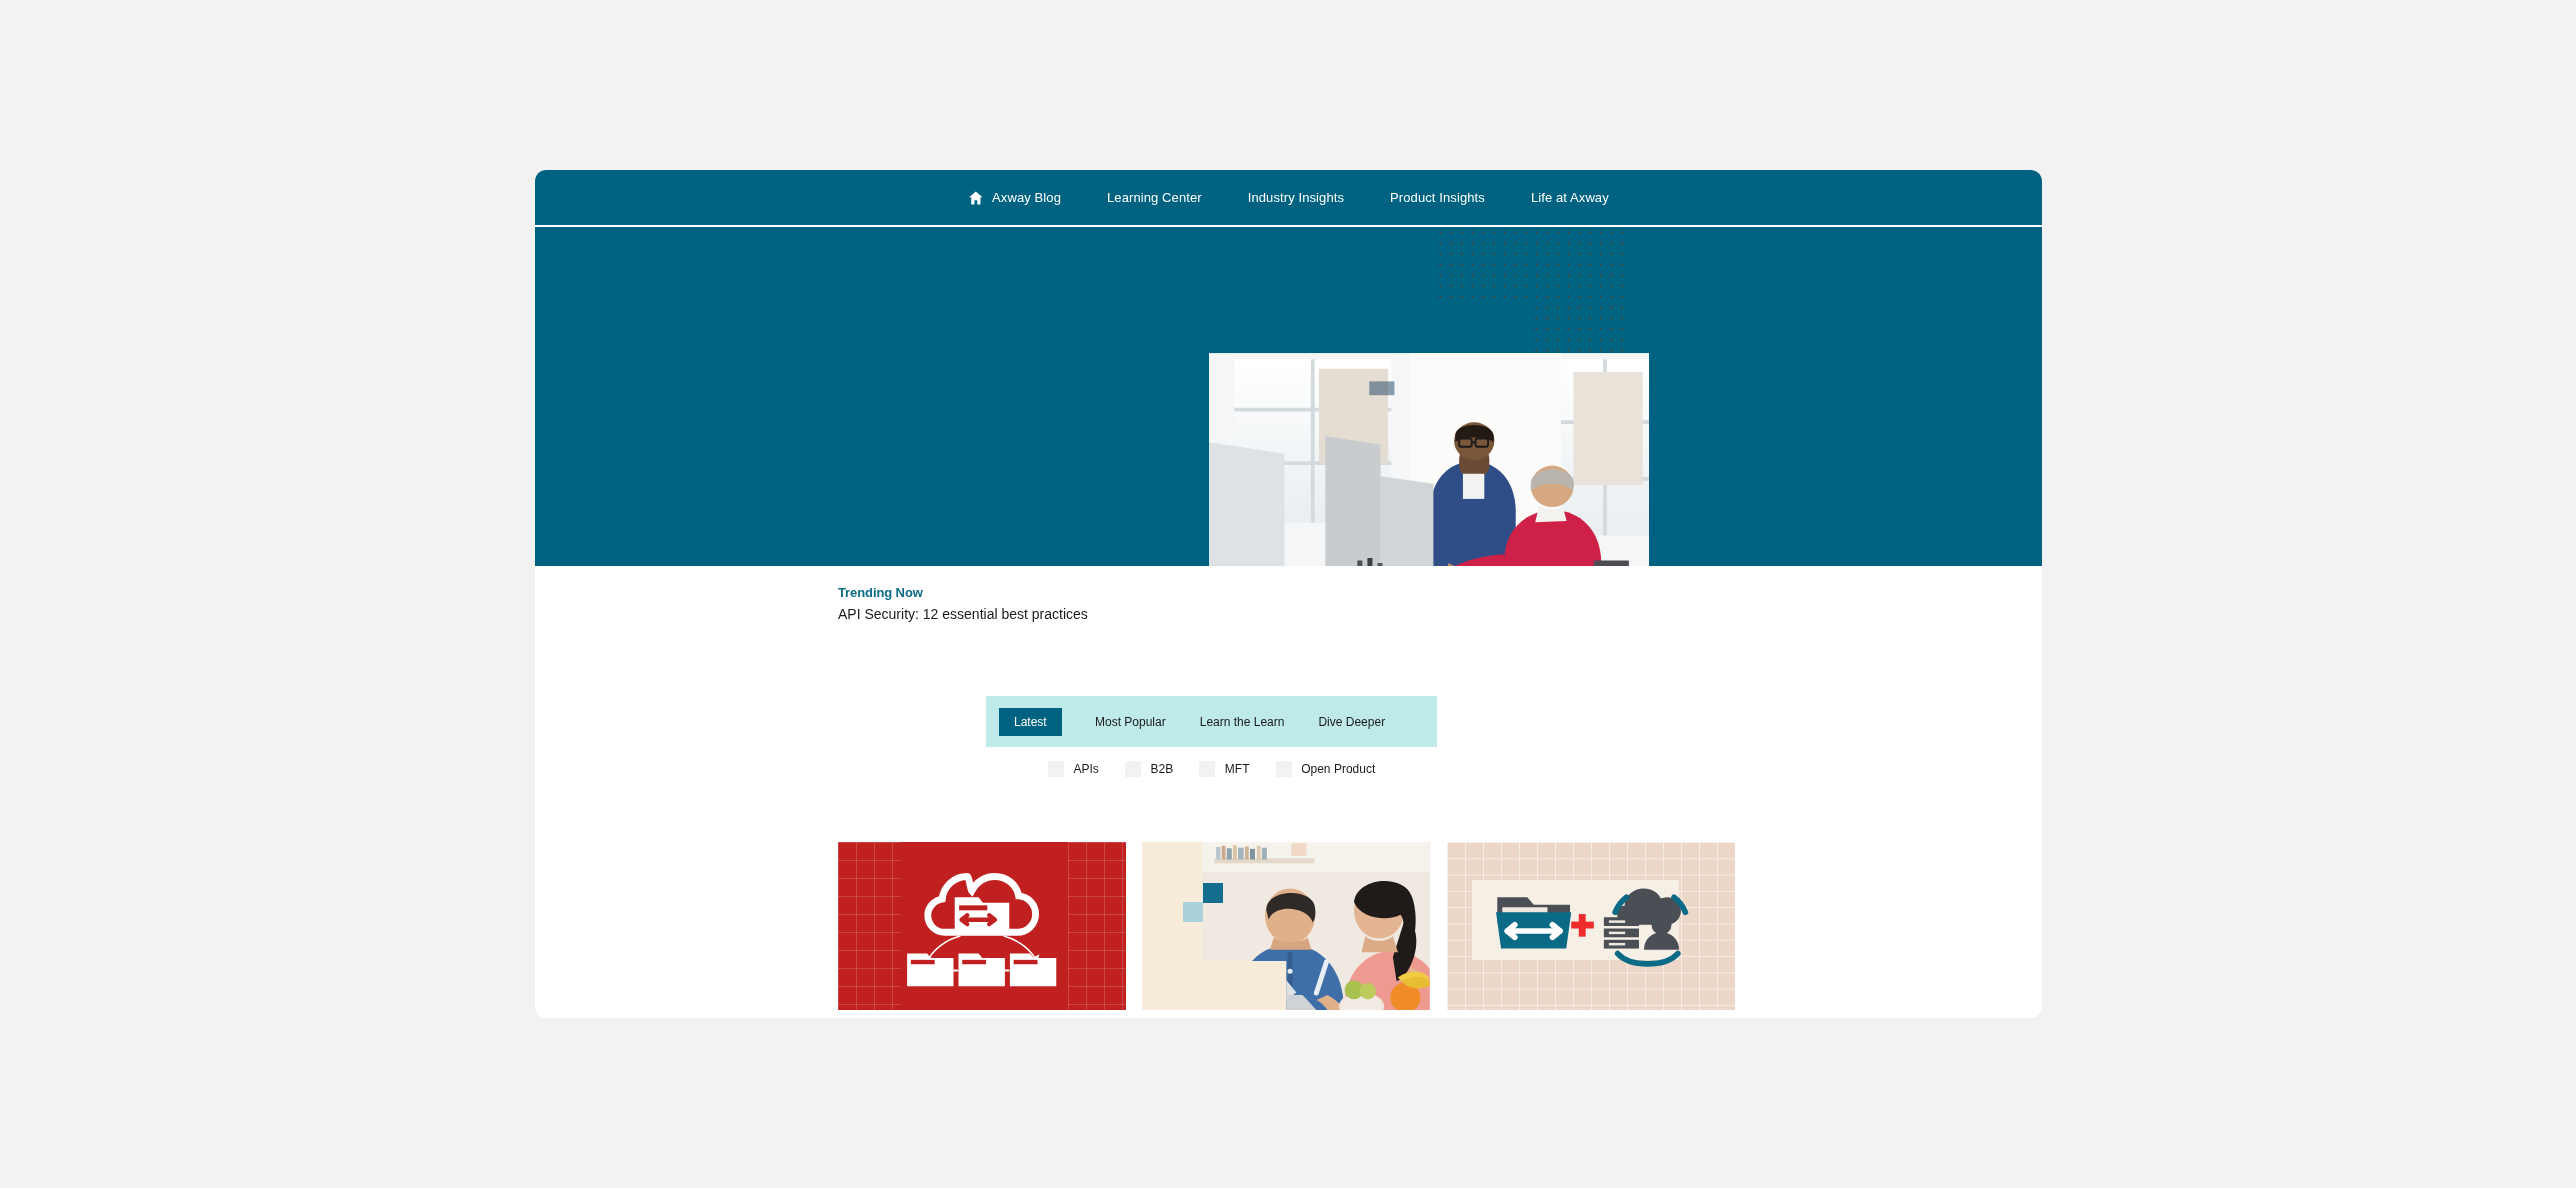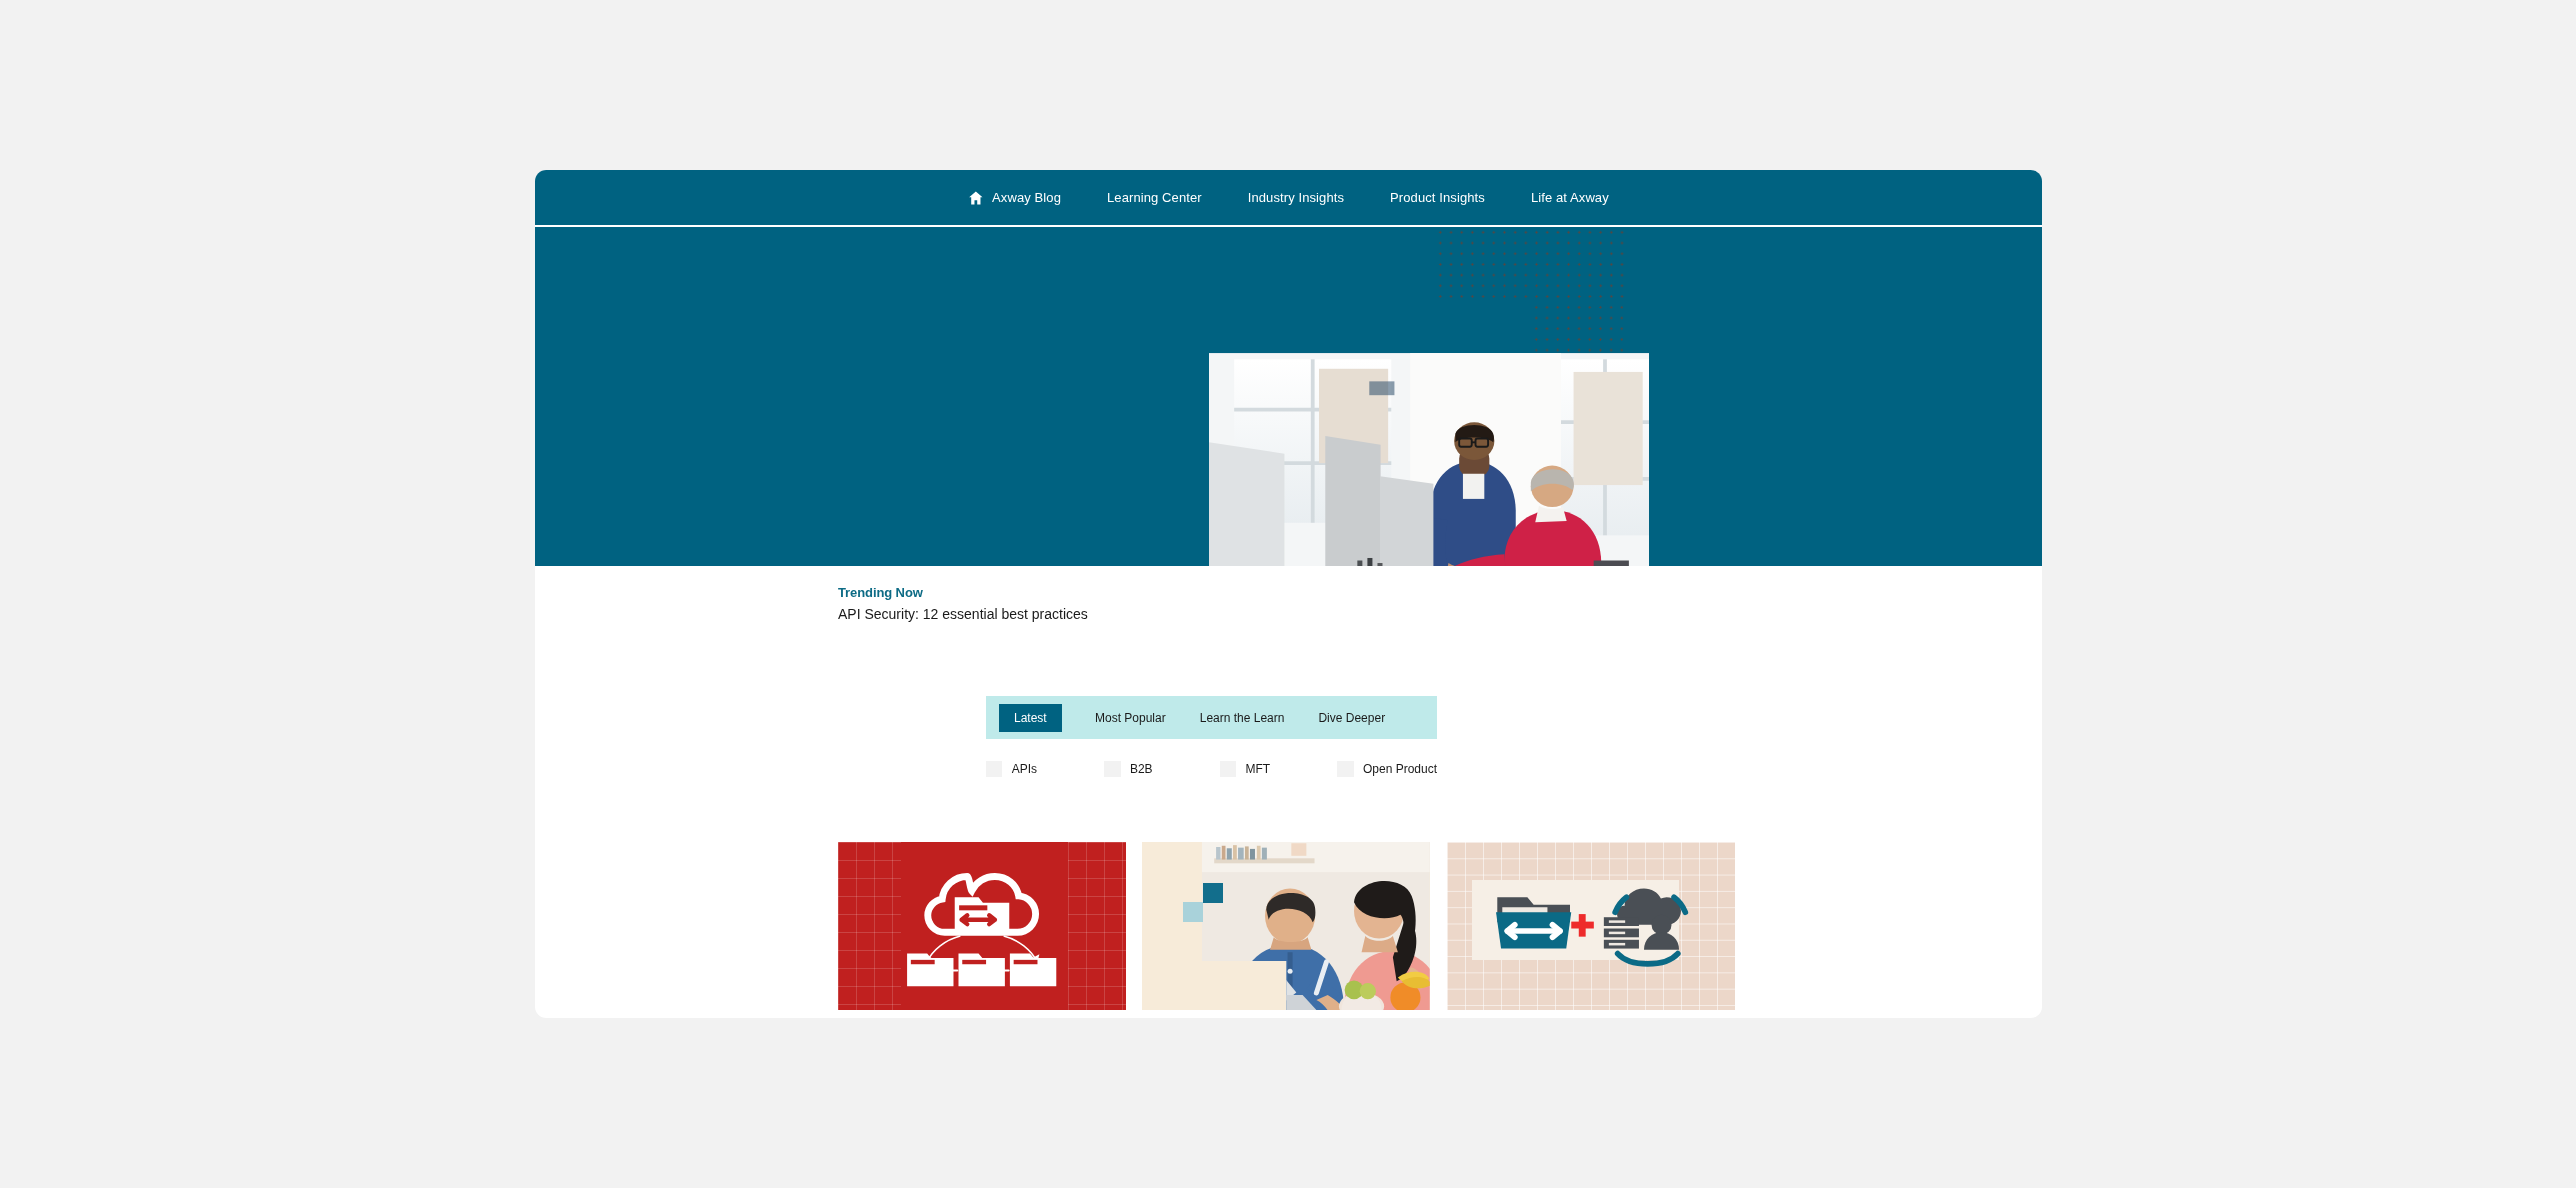--- a/index.html
+++ b/index.html
@@ -134,40 +134,40 @@
     color: #0d6b85; font-size: 13px; font-weight: bold; letter-spacing: -0.1px;
   }
   #trending-link {
     margin-top: 6.3px;
     color: #1a1a1a; font-size: 14px; cursor: pointer;
   }
 
   
   #tabbar {
     position: absolute; left: 451px; top: 526px;
-    width: 451px; height: 43px;
+    width: 451px; height: 51px;
     background: #bfeaea;
     display: flex; align-items: center;
   }
   .tab {
     font-size: 12px; color: #1a1a1a;
     padding: 0 17px;
     height: 28px;
     display: flex; align-items: center;
     cursor: pointer; white-space: nowrap;
   }
   .tab.active { background: #006281; color: #ffffff; margin-left: 13px; padding: 0 15px; }
   .tab.first-gap { margin-left: 16.3px; }
 
   
   #filters {
     position: absolute; left: 451px; top: 591px;
     width: 451px;
     display: flex; align-items: center;
-    justify-content: space-between;
+    justify-content: center;
     gap: 0px;
   }
   .filter {
     display: flex; align-items: center; gap: 9.4px;
     margin-right: 26px; cursor: pointer;
   }
   .filter:last-child { margin-right: 0; }
   .filter-box {
     width: 16.3px; height: 16.3px;
     background: #f2f2f2;

